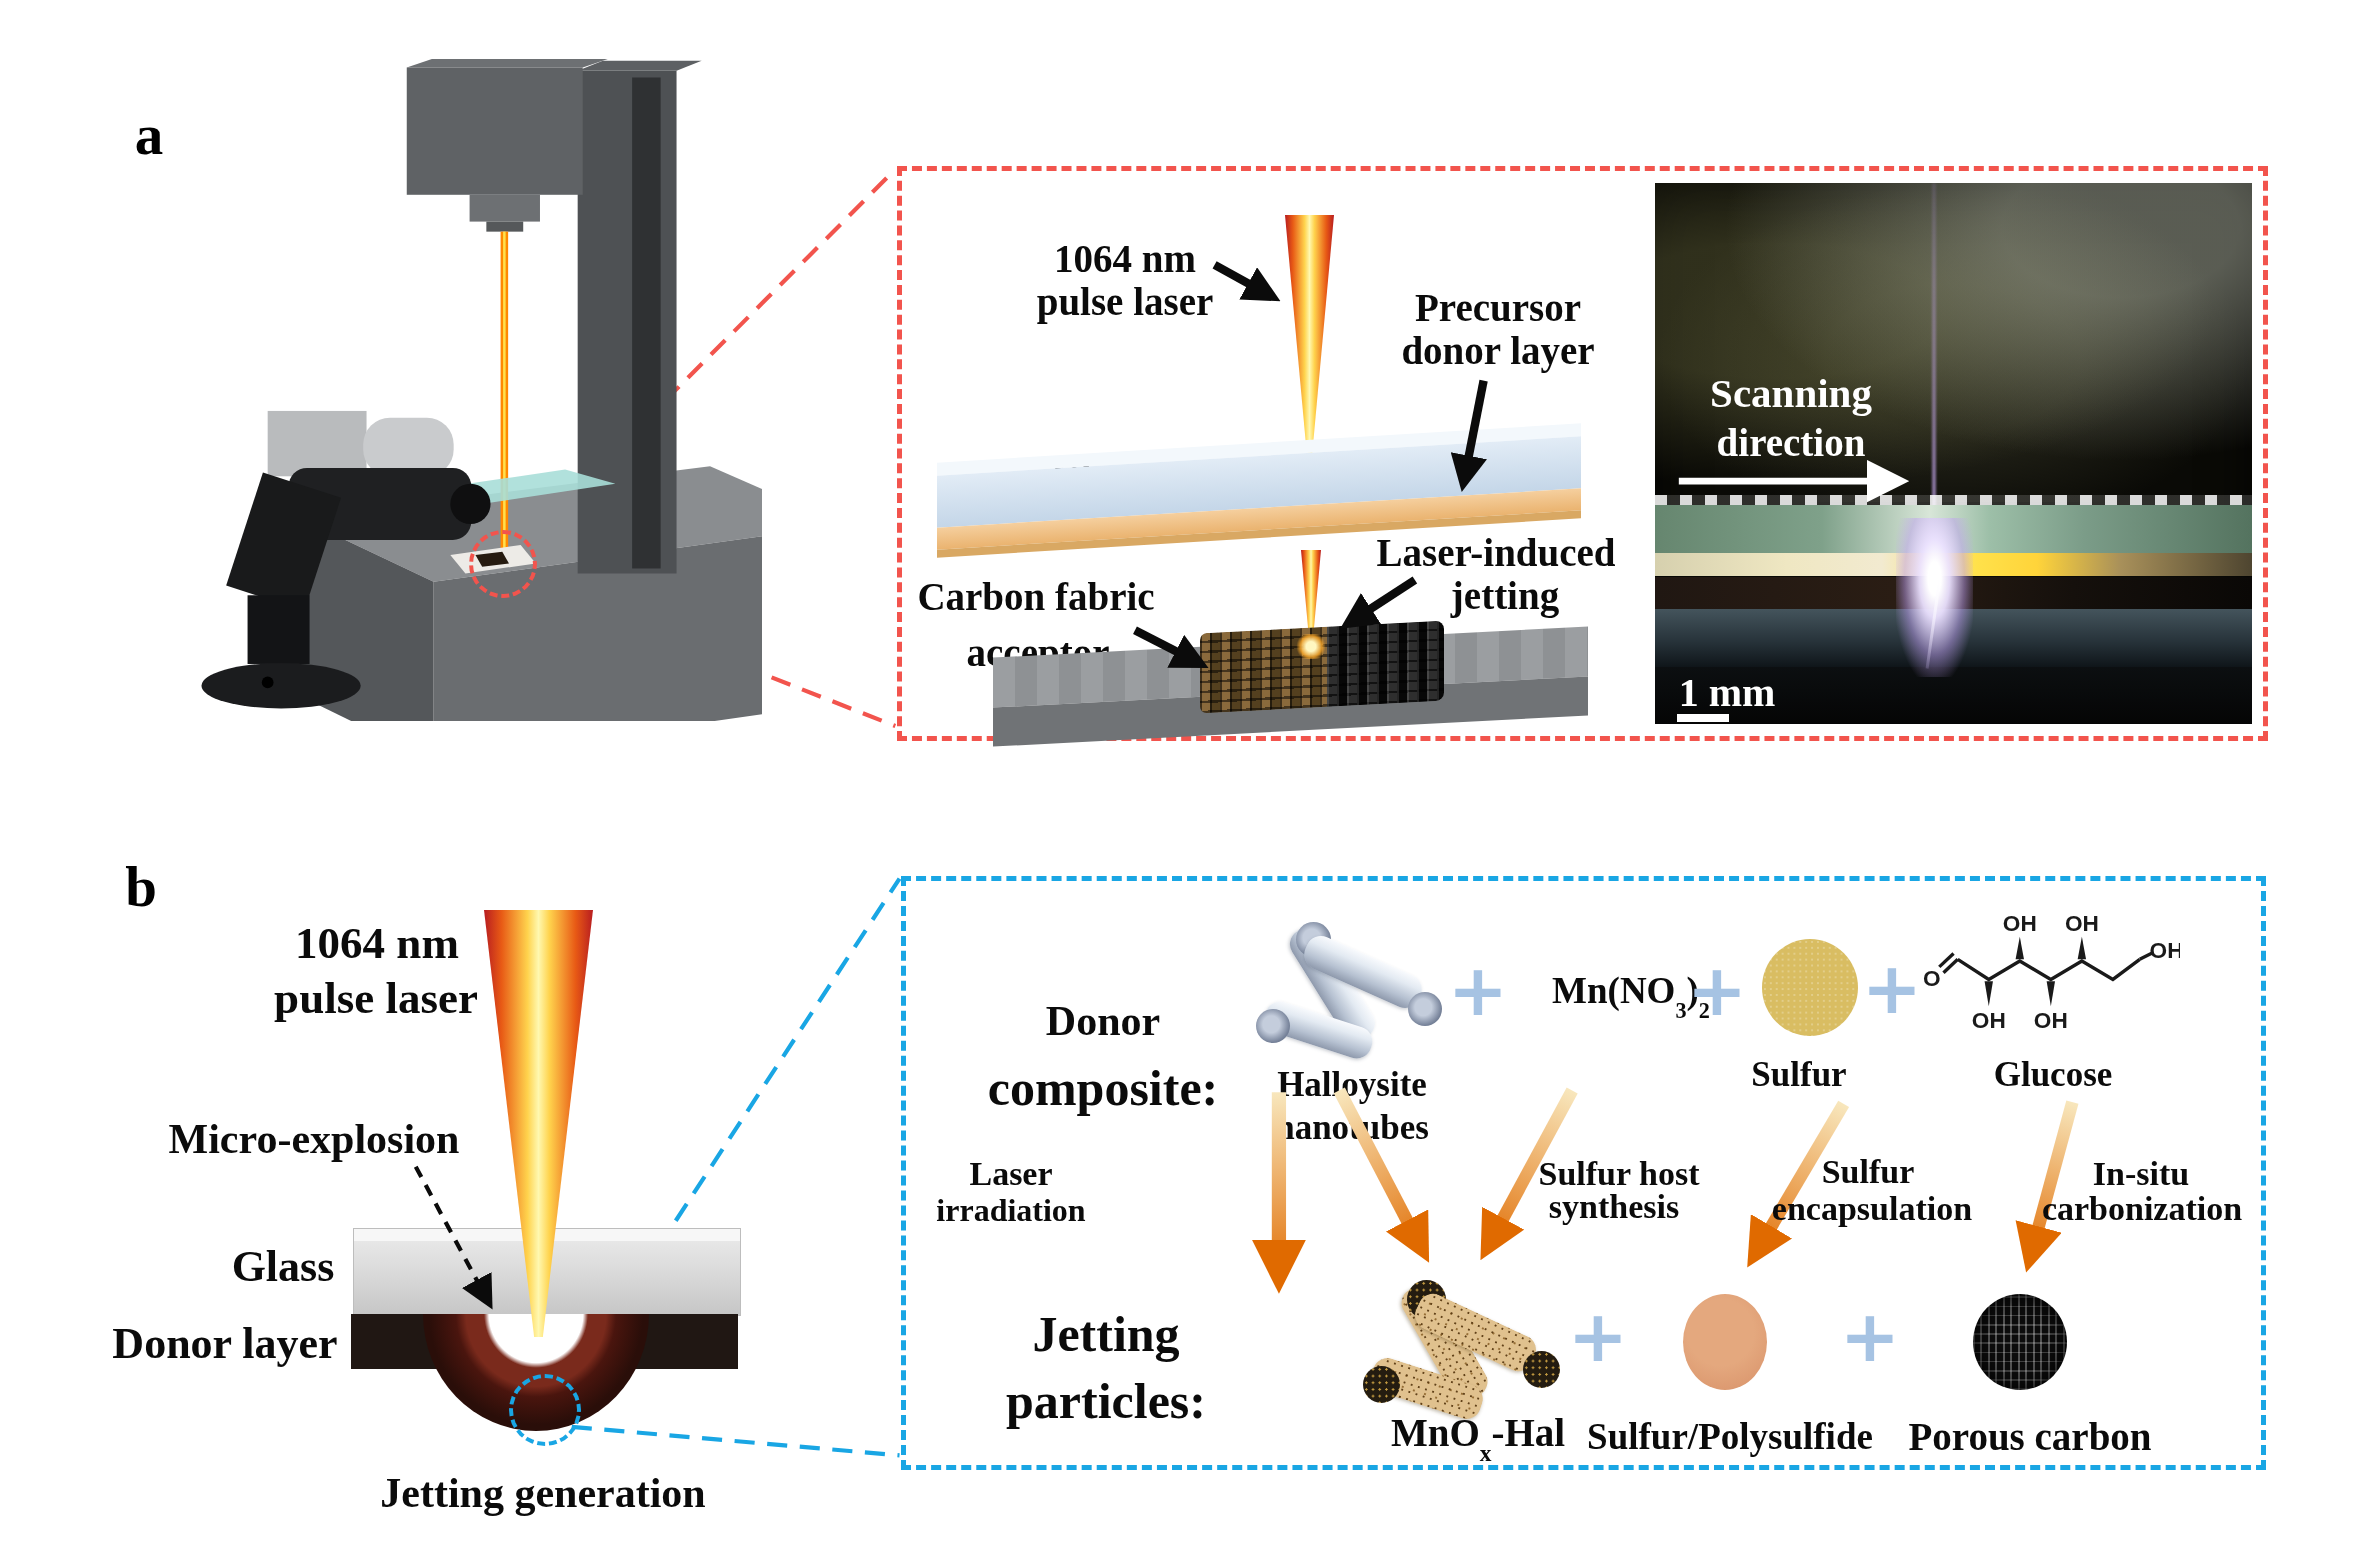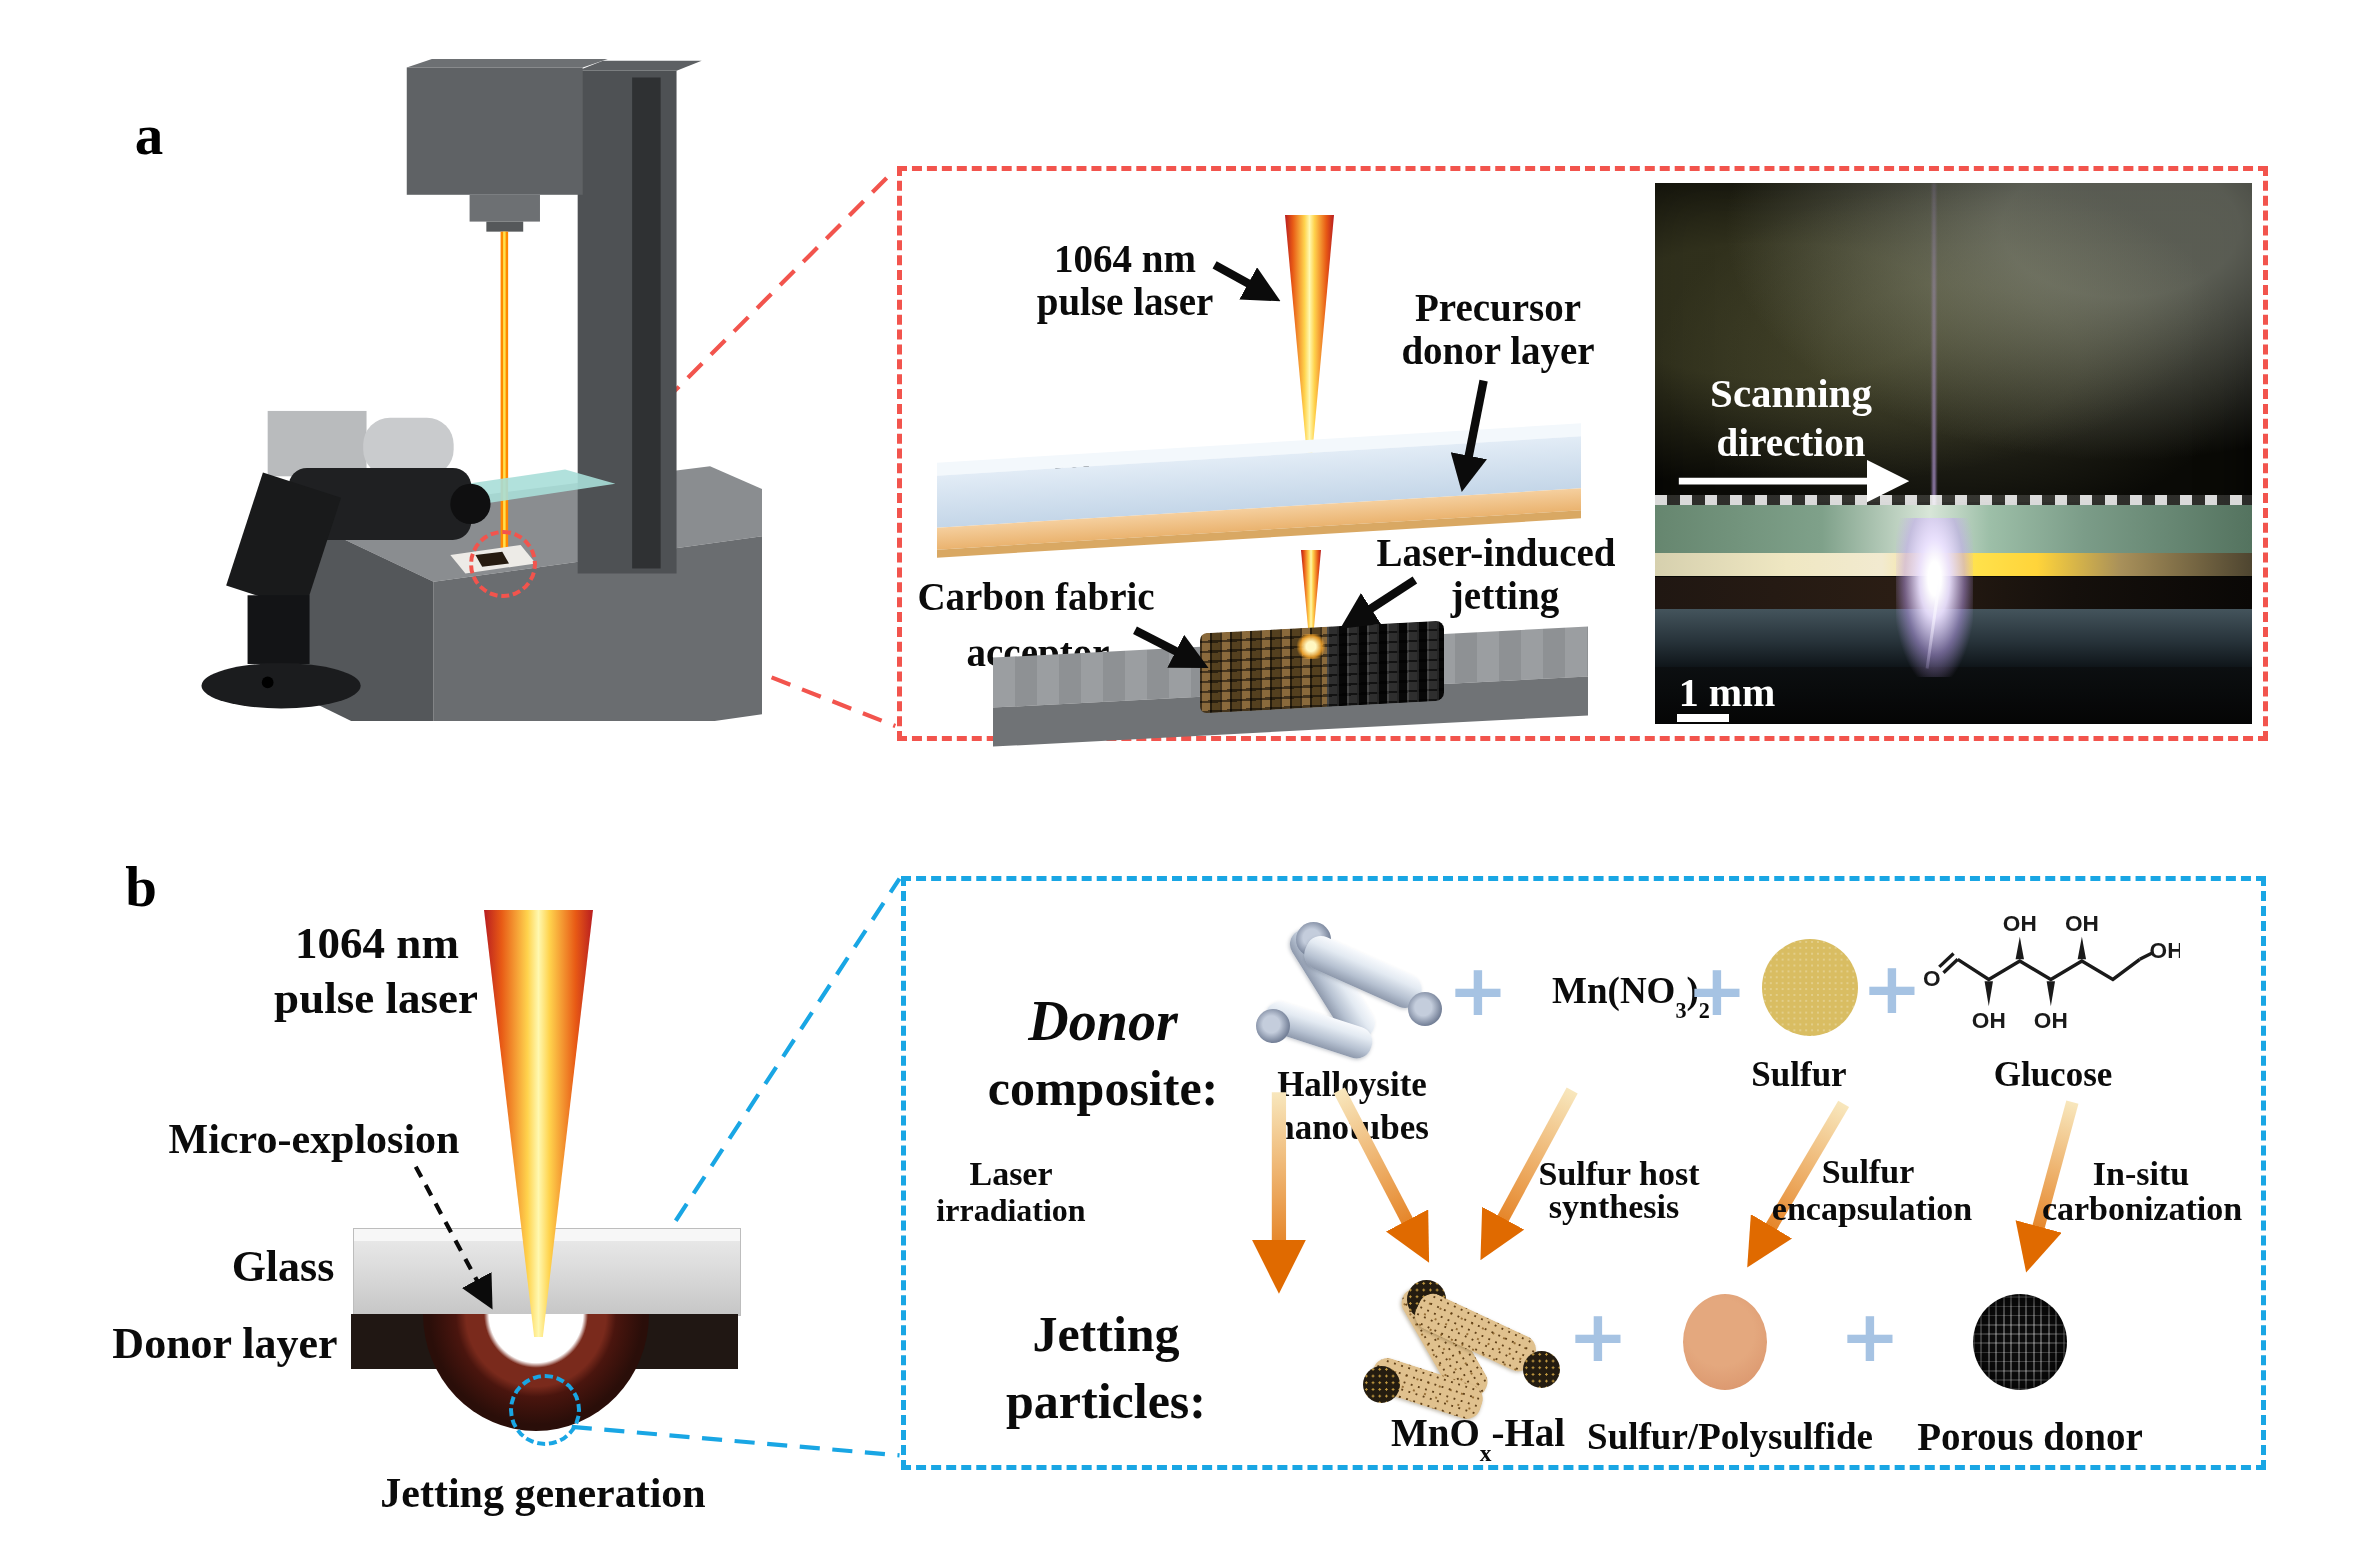--- a/index.html
+++ b/index.html
@@ -183,21 +183,21 @@
           <path d="M0 0L10 5L0 10z" fill="#0b0b0b"></path>
         </marker>
       </defs>
     <line x1="396" y1="392" x2="482" y2="552" stroke="#0b0b0b" stroke-width="5" stroke-dasharray="14 11" marker-end="url(#mBlackD)"></line>
   </svg>
 
   <div class="abs" style="left:509px;top:1374px;width:64px;height:64px;border:4.2px dashed #19a6e4;border-radius:50%;"></div>
 
   <div class="dashbox" style="left:901px;top:876px;width:1355px;height:584px;border:5.9px dashed #19a6e4;">
 
-    <span class="lbl" style="left:197px;top:140px;font-size:56px;font-style:italic;">Donor</span>
+    <span class="lbl" style="left:197px;top:140px;font-size:42px;">Donor</span>
     <span class="lbl" style="left:197px;top:207px;font-size:50px;">composite:</span>
     <span class="lbl" style="left:200px;top:453px;font-size:50px;">Jetting</span>
     <span class="lbl" style="left:200px;top:520px;font-size:50px;text-align:center;">particles:</span>
 
     <div class="abs" style="left:360px;top:34px;width:176px;height:159px;">
       <div class="tube" style="left:25px;top:11.7px;width:126px;height:35px;transform:rotate(58deg);transform-origin:17px 17.6px;"></div>
       <div class="capH" style="left:30px;top:6.7px;width:35px;height:35px;"></div>
       <div class="tube" style="left:35px;top:40px;width:124px;height:34px;transform:rotate(24deg);"></div>
       <div class="capH" style="left:142px;top:77px;width:34px;height:34px;"></div>
       <div class="tube" style="left:-3.4px;top:99px;width:111px;height:32px;transform:rotate(18deg);"></div>
@@ -300,17 +300,17 @@
     <span class="plus" style="left:692px;top:455px;font-size:72px;">+</span>
 
     <div class="ellipse" style="left:777px;top:413px;width:84px;height:96px;background:radial-gradient(circle at 45% 40%,#e4a87e 0 45%,#dd9b72 75%,#d08e62 100%);"></div>
     <span class="lbl" style="left:824px;top:555px;font-size:37px;">Sulfur/Polysulfide</span>
 
     <span class="plus" style="left:964px;top:455px;font-size:72px;">+</span>
 
     <div class="ellipse" style="left:1067px;top:413px;width:94px;height:96px;background-color:#0c0c0c;
                 background-image:repeating-linear-gradient(90deg,rgba(255,255,255,.3) 0 1.7px,transparent 1.7px 7.5px),repeating-linear-gradient(0deg,rgba(255,255,255,.22) 0 1.7px,transparent 1.7px 9.2px);
                 box-shadow:inset 0 0 22px #000;"></div>
-    <span class="lbl" style="left:1124px;top:555px;font-size:39px;">Porous donor</span>
+    <span class="lbl" style="left:1124px;top:555px;font-size:39px;">Porous carbon</span>
   </div>
 
 </div>
 
 
 </body></html>

